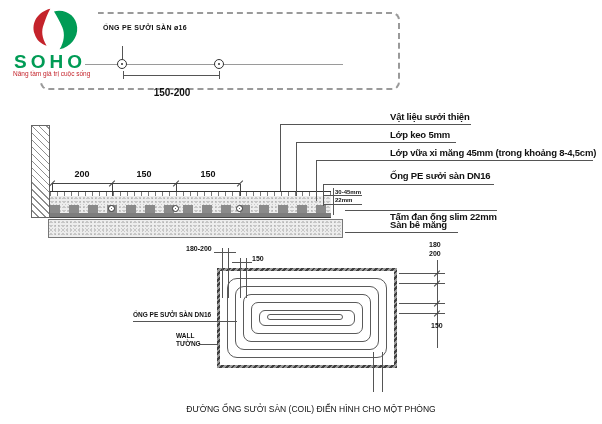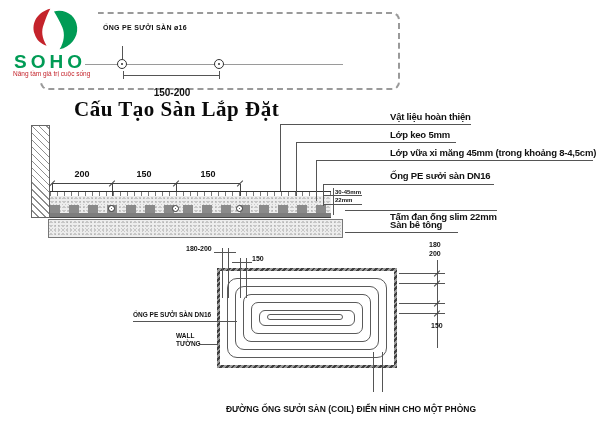--- a/index.html
+++ b/index.html
@@ -23,21 +23,21 @@
   .pipe-sym{position:absolute;width:10px;height:10px;border:1.5px solid #333;border-radius:50%;
             background:#fff;box-sizing:border-box;}
   .pipe-sym::after{content:"";position:absolute;left:2.5px;top:2.5px;width:2px;height:2px;background:#333;border-radius:50%;}
   .coil-loop{position:absolute;border:1px solid #5a5a5a;background:transparent;}
   .pipe-dot{position:absolute;width:7px;height:7px;border:1px solid #333;border-radius:50%;
             background:#fff;box-sizing:border-box;}
   .pipe-dot::after{content:"";position:absolute;left:1.8px;top:1.8px;width:1.6px;height:1.6px;background:#333;border-radius:50%;}
   #title{position:absolute;font-family:"Liberation Serif",serif;font-weight:bold;font-size:21px;color:#0a0a0a;letter-spacing:0.5px;}
   #brand{position:absolute;font-weight:bold;font-size:19px;letter-spacing:4px;line-height:1;}
   #tagline{position:absolute;font-size:6.5px;line-height:1;white-space:nowrap;}
-  #caption{position:absolute;font-weight:bold;font-size:8.5px;text-align:right;color:#111;white-space:nowrap;}
+  #caption{position:absolute;font-weight:normal;font-size:8.5px;text-align:center;color:#111;white-space:nowrap;}
 </style>
 </head>
 <body>
 
 <div id="stage">
 
   <div class="dashed-box" style="left:40px;top:12px;width:356px;height:74px;"></div>
 
   <div class="abs" style="left:10px;top:2px;width:88px;height:78px;background:#fff;">
     <svg class="abs" style="left:16px;top:2px;" width="56" height="50" viewBox="0 0 60 54">
@@ -51,21 +51,20 @@
   <div class="sm-text" style="left:103px;top:24px;letter-spacing:0.3px;">ỐNG PE SƯỞI SÀN ø16</div>
   <div class="hline" style="left:85px;top:64px;width:258px;background:#9a9a9a;"></div>
   <div class="vline" style="left:122px;top:46px;height:13px;"></div>
   <div class="pipe-sym" style="left:117px;top:59px;"></div>
   <div class="pipe-sym" style="left:214px;top:59px;"></div>
   <div class="hline" style="left:123px;top:75px;width:97px;"></div>
   <div class="vline" style="left:123px;top:71px;height:8px;"></div>
   <div class="vline" style="left:219px;top:71px;height:8px;"></div>
   <div class="dim-text" style="left:140px;top:77px;width:64px;font-size:10px;margin-top:11px;">150-200</div>
 
-  <div id="title" style="left:74px;top:97px;">Cấu Tạo Sàn Lắp Đặt</div>
 
   <div class="hatch abs" style="left:31px;top:125px;width:19px;height:93px;box-sizing:border-box;"></div>
 
   <div class="hline" style="left:52px;top:183px;width:188px;background:#444;"></div>
   <div class="tick" style="left:48px;top:183px;"></div>
   <div class="tick" style="left:108px;top:183px;"></div>
   <div class="tick" style="left:172px;top:183px;"></div>
   <div class="tick" style="left:236px;top:183px;"></div>
   <div class="vline" style="left:52px;top:184px;height:7px;background:#444;"></div>
   <div class="vline" style="left:112px;top:184px;height:21px;background:#444;"></div>
@@ -87,40 +86,40 @@
   <div class="pipe-dot" style="left:172px;top:205px;"></div>
   <div class="pipe-dot" style="left:236px;top:205px;"></div>
   <div class="stipple abs" style="left:48px;top:219px;width:295px;height:19px;border:1px solid #777;box-sizing:border-box;"></div>
 
   <div class="vline" style="left:333px;top:188px;height:27px;"></div>
   <div class="hline" style="left:324px;top:195px;width:38px;"></div>
   <div class="hline" style="left:324px;top:204px;width:38px;"></div>
   <div class="xs-text" style="left:335px;top:189px;">30-45mm</div>
   <div class="xs-text" style="left:335px;top:197px;">22mm</div>
 
-  <div class="layer-label" style="left:390px;top:112px;">Vật liệu hoàn thiện</div>
+  <div class="layer-label" style="left:390px;top:112px;">Vật liệu sưởi thiện</div>
   <div class="hline" style="left:280px;top:124px;width:191px;"></div>
   <div class="vline" style="left:280px;top:124px;height:67px;"></div>
 
   <div class="layer-label" style="left:390px;top:130px;">Lớp keo 5mm</div>
   <div class="hline" style="left:296px;top:142px;width:160px;"></div>
   <div class="vline" style="left:296px;top:142px;height:54px;"></div>
 
   <div class="layer-label" style="left:390px;top:148px;">Lớp vữa xi măng 45mm (trong khoảng 8-4,5cm)</div>
   <div class="hline" style="left:316px;top:160px;width:277px;"></div>
   <div class="vline" style="left:316px;top:160px;height:41px;"></div>
 
   <div class="layer-label" style="left:390px;top:171px;">Ống PE sưởi sàn DN16</div>
   <div class="hline" style="left:323px;top:184px;width:171px;"></div>
   <div class="vline" style="left:323px;top:184px;height:22px;"></div>
 
   <div class="layer-label" style="left:390px;top:212px;">Tấm đan ống slim 22mm</div>
   <div class="hline" style="left:345px;top:210px;width:152px;"></div>
 
-  <div class="layer-label" style="left:390px;top:220px;">Sàn bê tông</div>
+  <div class="layer-label" style="left:390px;top:220px;">Sàn bê măng</div>
   <div class="hline" style="left:345px;top:232px;width:113px;"></div>
 
   <div class="abs" style="left:217px;top:268px;width:180px;height:100px;box-sizing:border-box;
        background:repeating-linear-gradient(135deg,#3f3f3f 0 2px,#9a9a9a 2px 4px);">
     <div class="abs" style="left:3px;top:3px;right:3px;bottom:3px;background:#fff;"></div>
     <div class="coil-loop" style="left:10px;top:10px;right:10px;bottom:10px;border-radius:10px;"></div>
     <div class="coil-loop" style="left:18px;top:18px;right:18px;bottom:18px;border-radius:9px;"></div>
     <div class="coil-loop" style="left:26px;top:26px;right:26px;bottom:26px;border-radius:8px;"></div>
     <div class="coil-loop" style="left:34px;top:34px;right:34px;bottom:34px;border-radius:7px;"></div>
     <div class="coil-loop" style="left:42px;top:42px;right:42px;bottom:42px;border-radius:6px;"></div>

